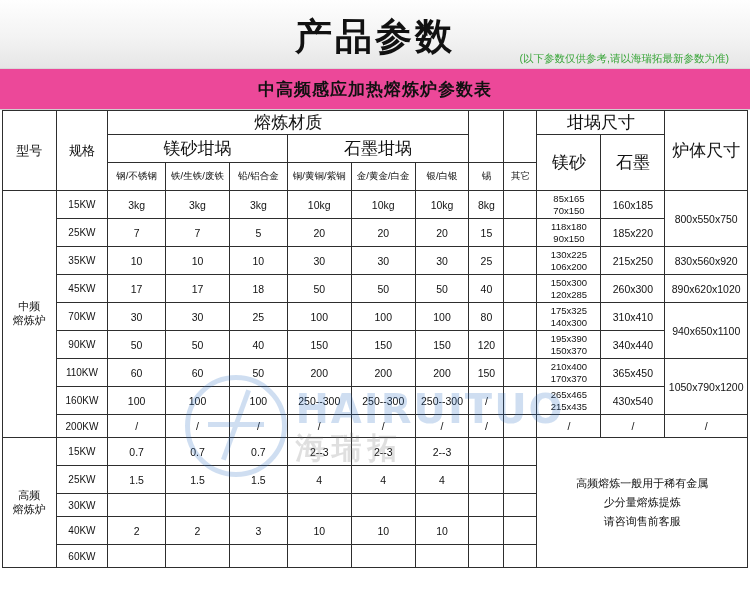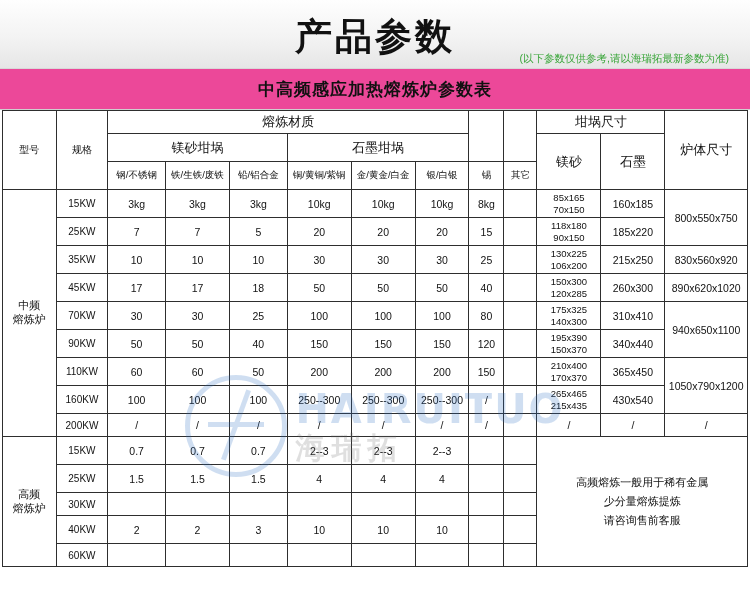--- a/index.html
+++ b/index.html
@@ -80,25 +80,25 @@
     border: 1px solid #2e2e2e;
     text-align: center;
     vertical-align: middle;
     padding: 0;
     height: 22px;
     font-weight: normal;
     color: #111;
     background: transparent;
   }
   .hdr-big {
-    font-size: 10px;
+    font-size: 13px;
     font-weight: bold;
   }
   .hdr-mid {
-    font-size: 13px;
+    font-size: 17px;
     font-weight: bold;
   }
   .hdr-sm {
     font-size: 9.5px;
   }
   .row-label {
     font-size: 11px;
     font-weight: bold;
     line-height: 1.25;
     margin-left: 36px;

